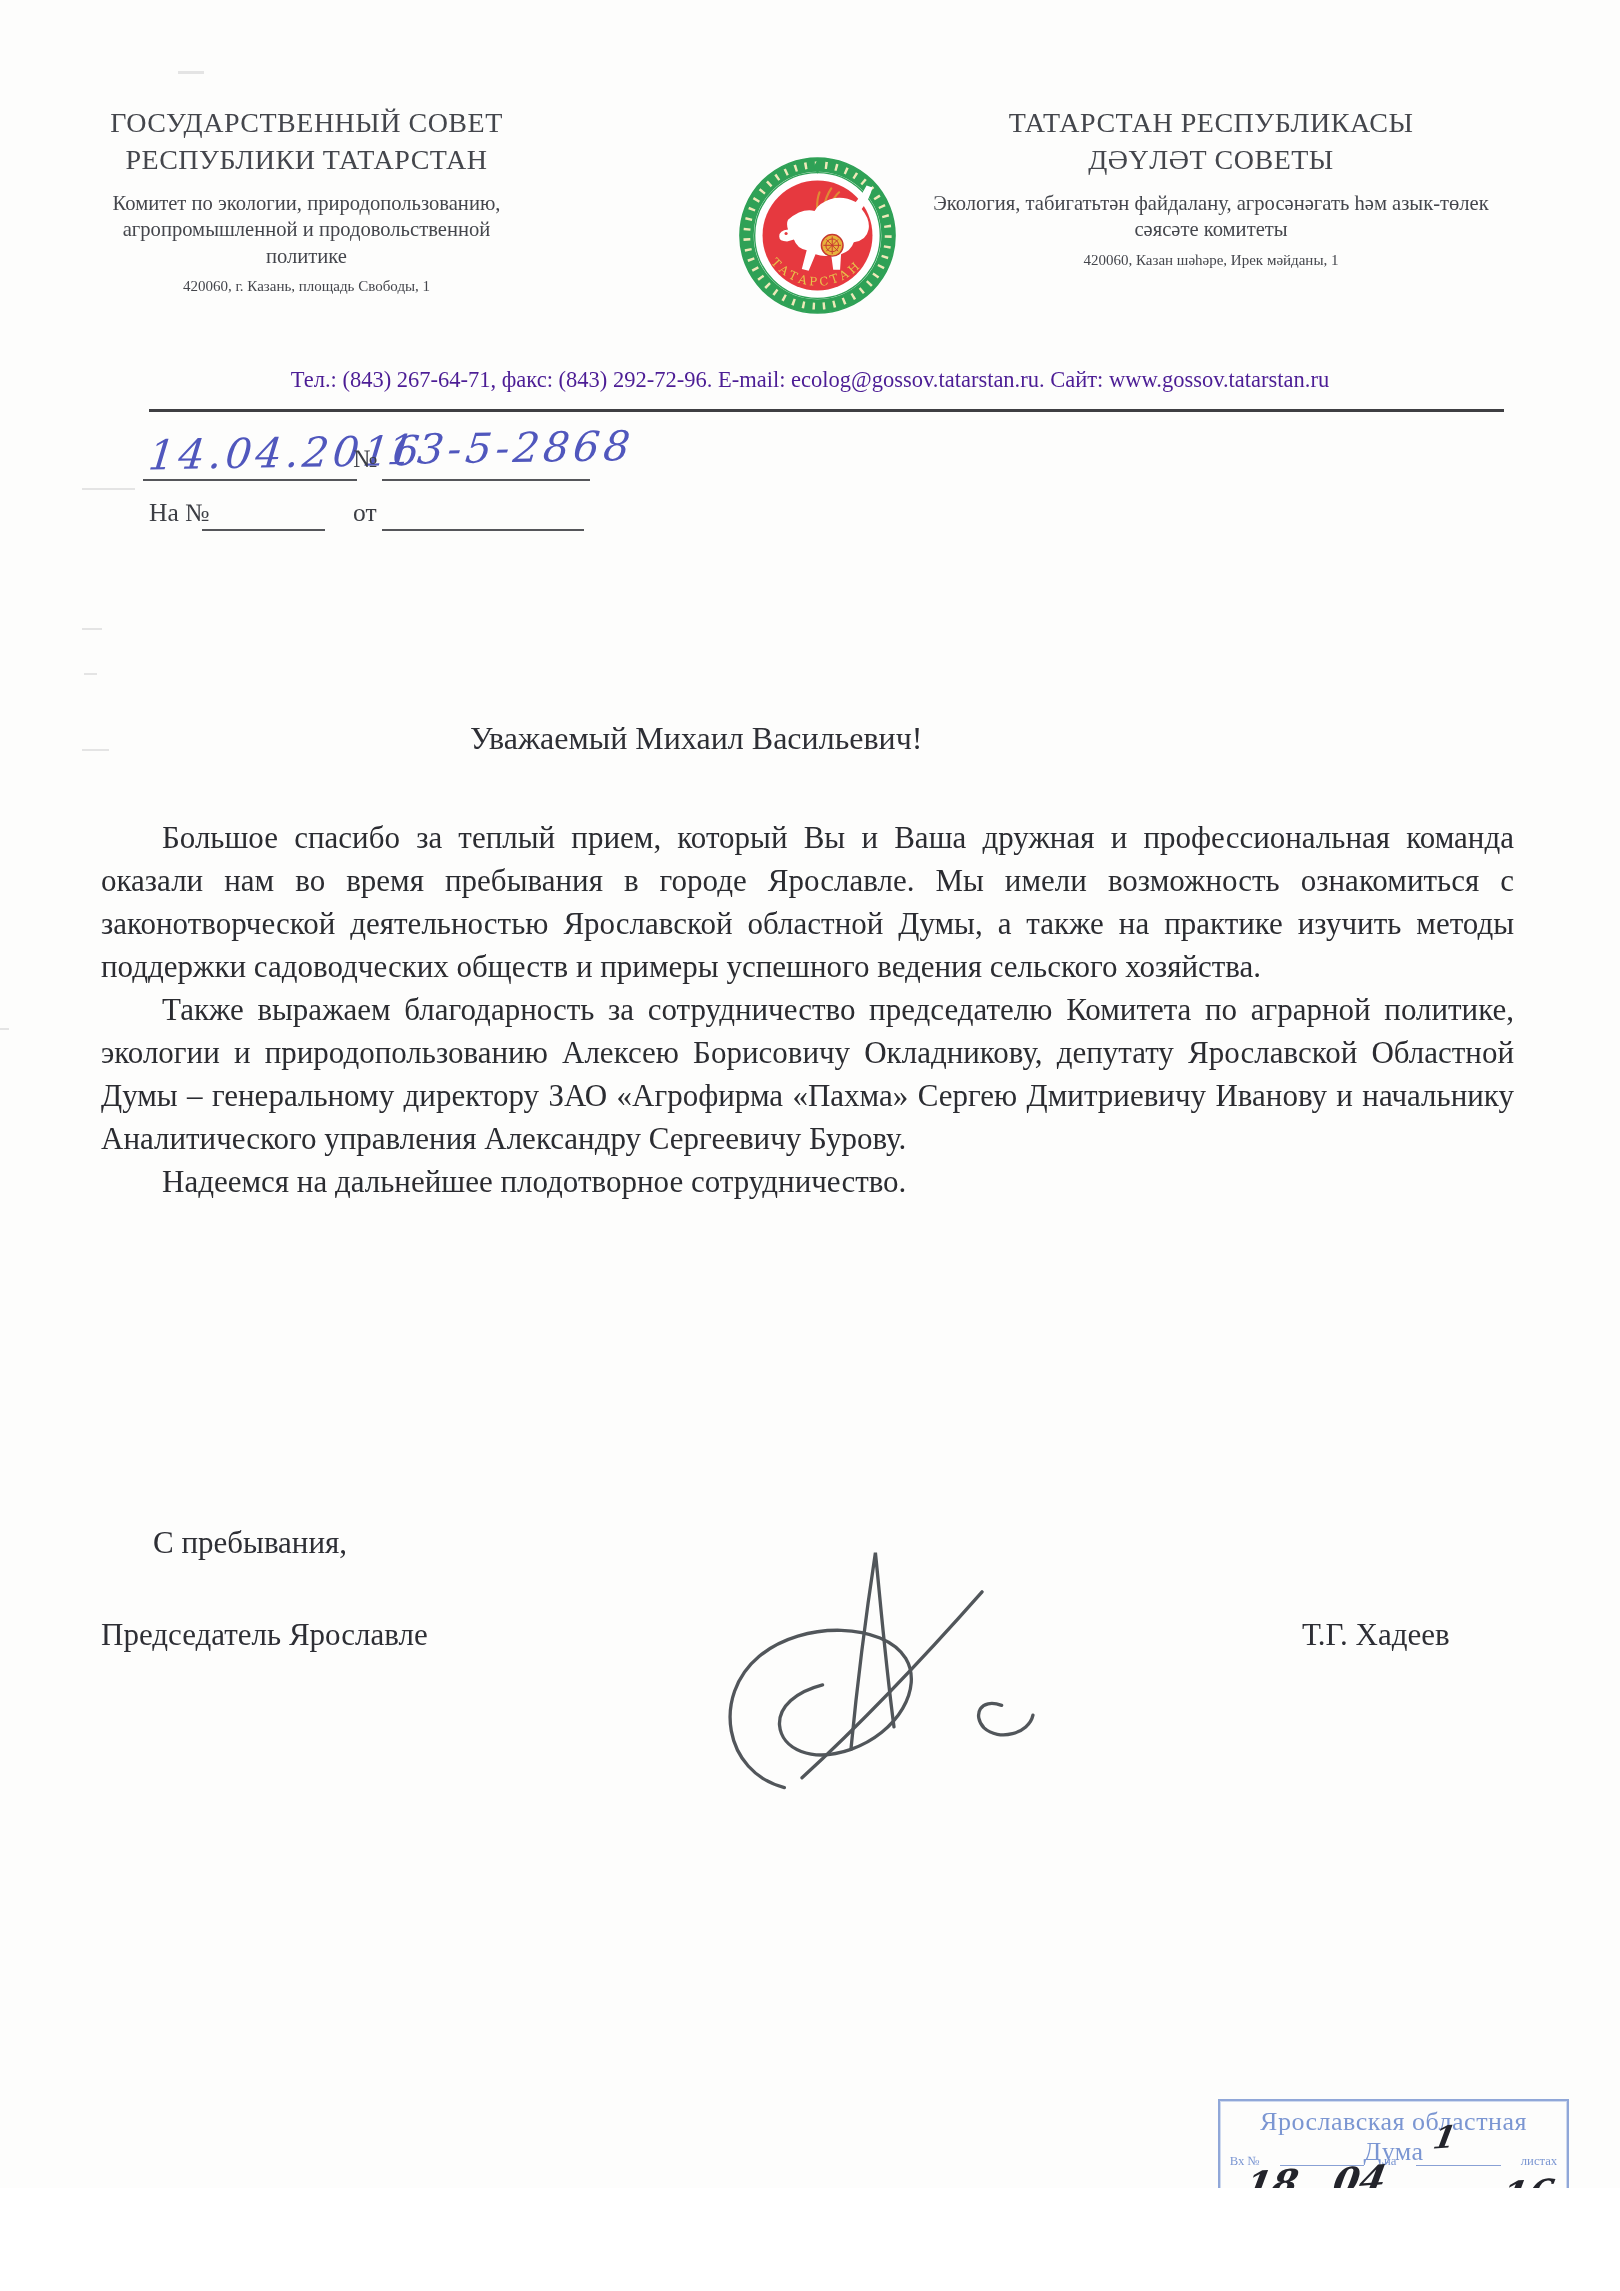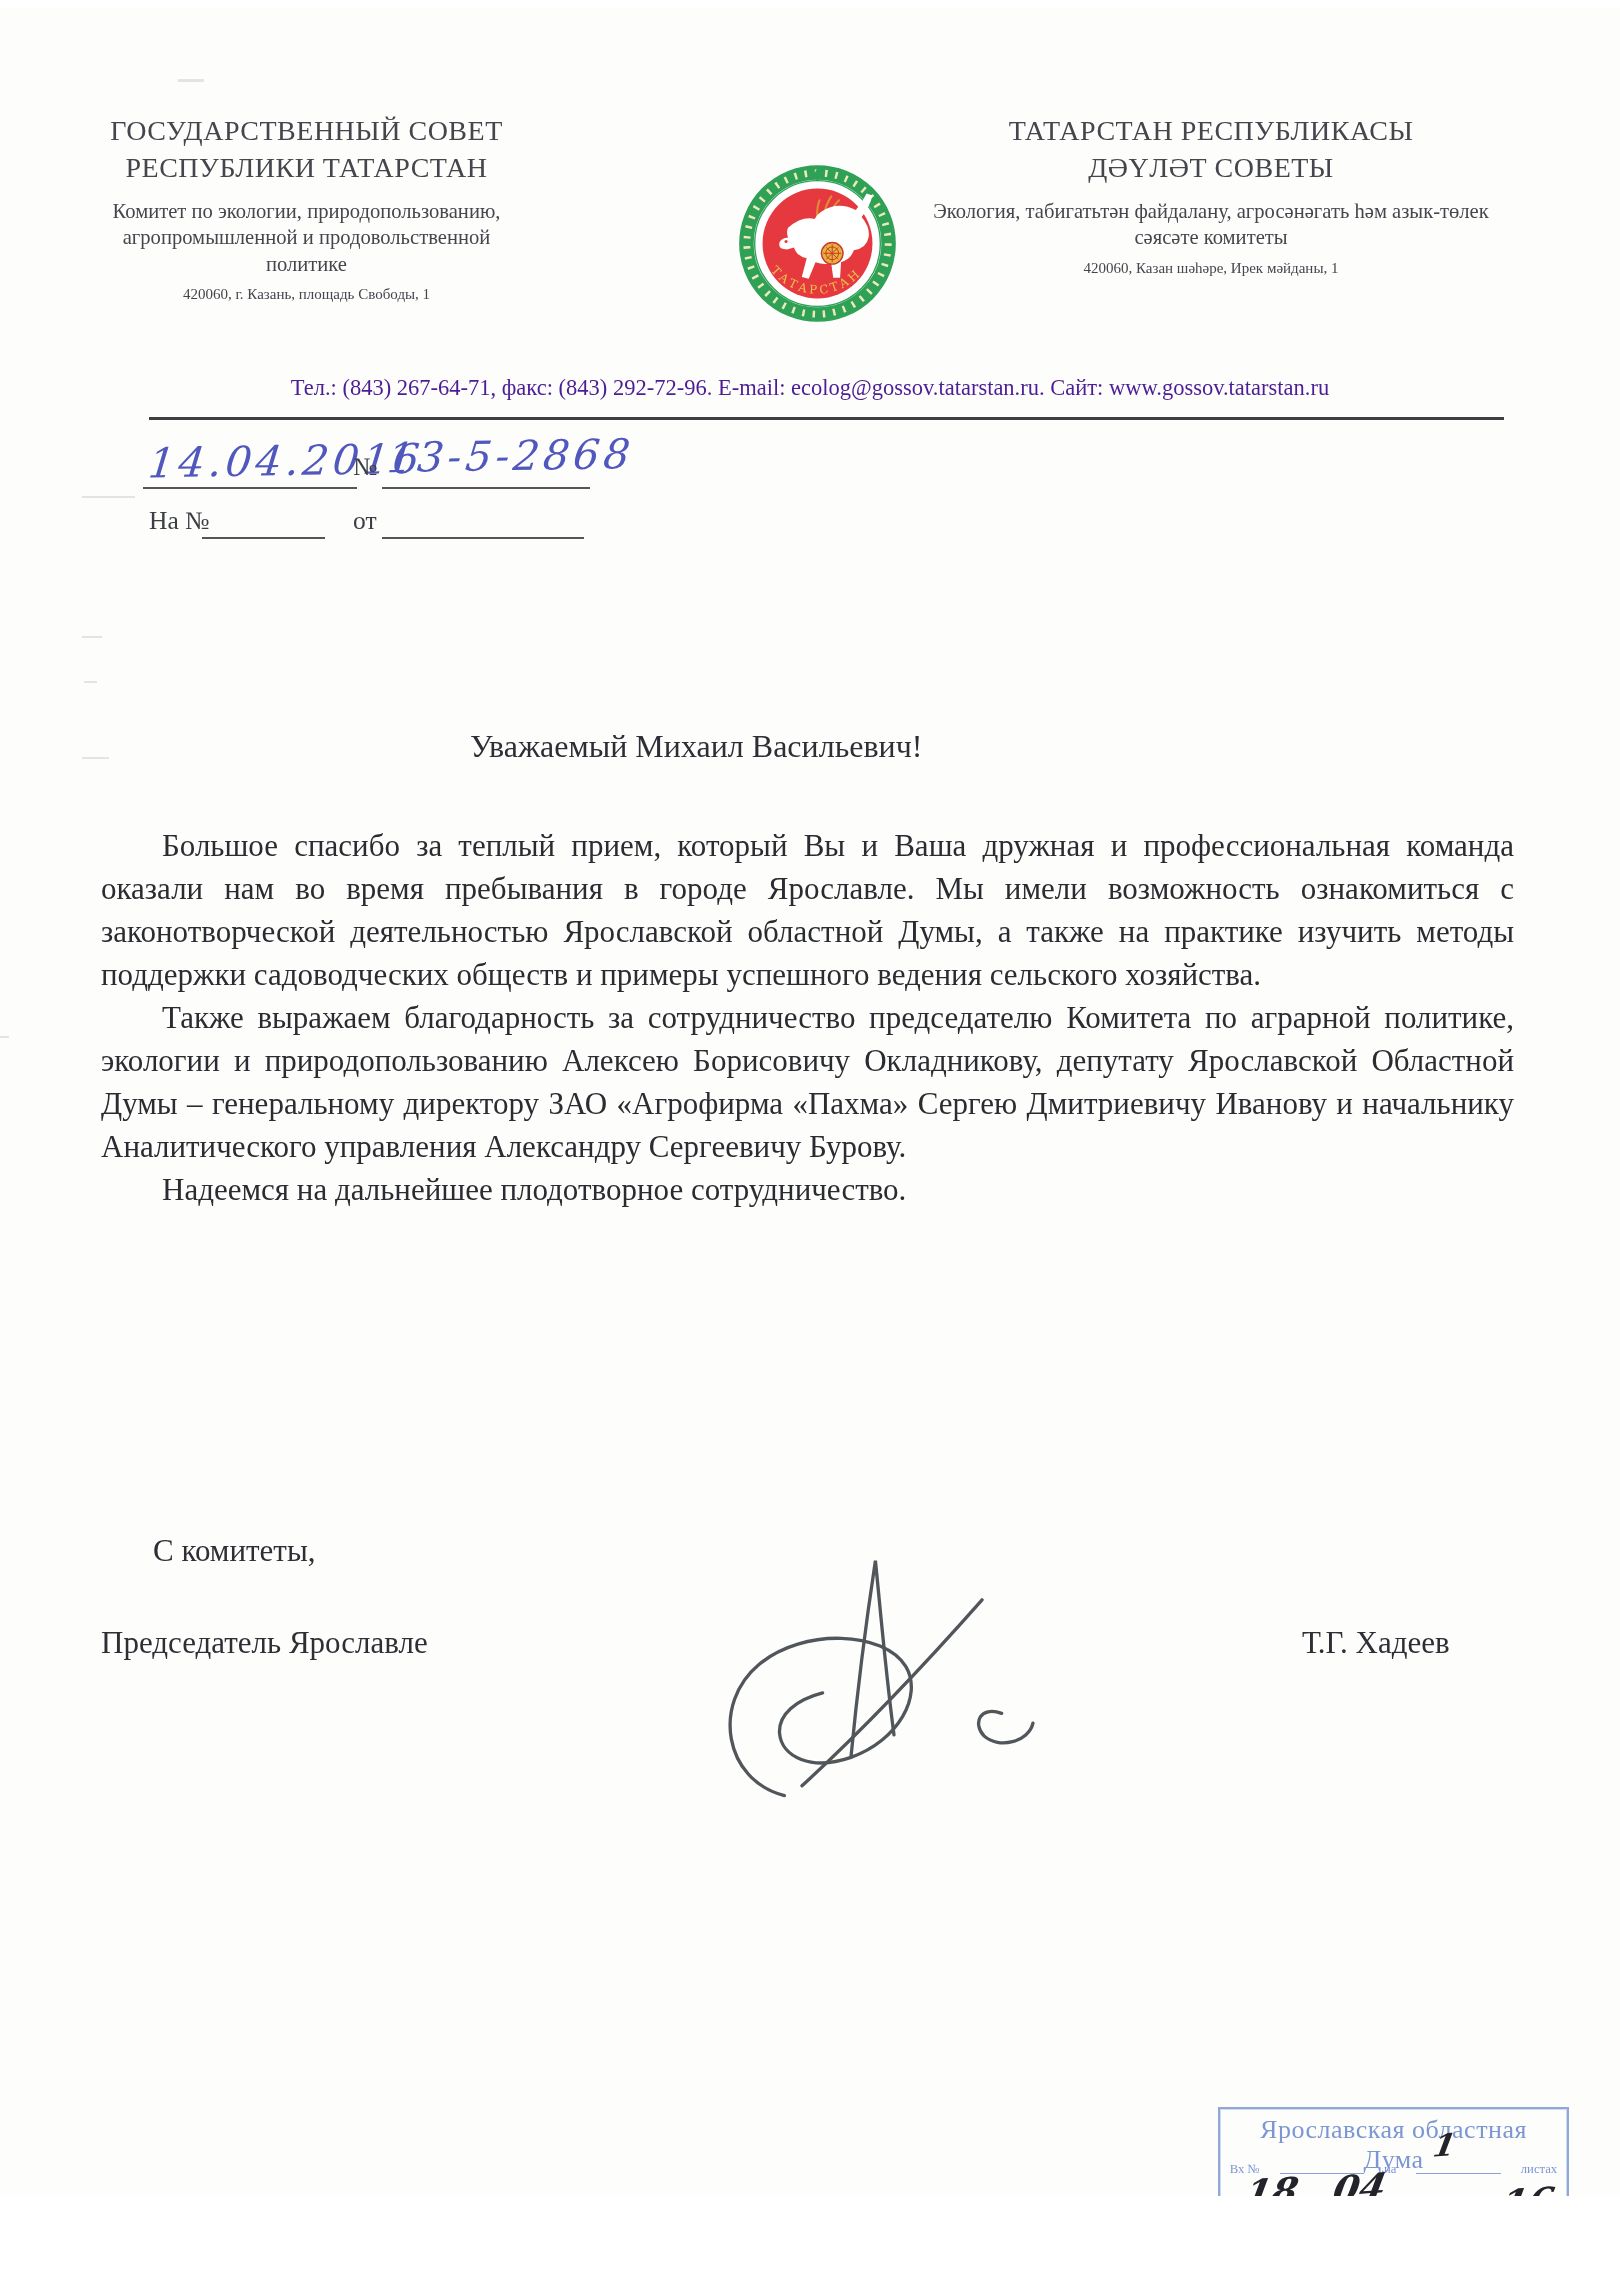--- a/index.html
+++ b/index.html
@@ -1,19 +1,19 @@
 <!DOCTYPE html>
 <html><head>
 <meta charset="utf-8">
 <style>
   * { margin:0; padding:0; box-sizing:border-box; }
   html,body { background:#ffffff; }
   .page {
     position:relative; width:1620px; height:2188px; background:#fdfdfc;
-    font-family:"Liberation Serif","DejaVu Serif",serif; color:#33343a; overflow:hidden;margin-top:8px;
+    font-family:"Liberation Serif","DejaVu Serif",serif; color:#33343a; overflow:hidden;
   }
   .abs { position:absolute; }
   
   .hdr-block { text-align:center; color:#44464c; }
   .hdr-title { font-size:28px; line-height:37px; letter-spacing:0.5px; }
   .hdr-committee { font-size:20.6px; line-height:26.5px; margin-top:11.8px; }
   .hdr-address { font-size:15px; margin-top:8.8px; }
   .contact-line { width:100%; text-align:center; font-size:22.5px; color:#4c1d95; }
   .rule { background:#3f3f42; height:2.9px; }
   
@@ -125,21 +125,21 @@
 
 
   <div class="abs body-text" style="left:101px;top:816px;">
     <p>Большое спасибо за теплый прием, который Вы и Ваша дружная и профессиональная команда оказали нам во время пребывания в городе Ярославле. Мы имели возможность ознакомиться с законотворческой деятельностью Ярославской областной Думы, а также на практике изучить методы поддержки садоводческих обществ и примеры успешного ведения сельского хозяйства.</p>
     <p>Также выражаем благодарность за сотрудничество председателю Комитета по аграрной политике, экологии и природопользованию Алексею Борисовичу Окладникову, депутату Ярославской Областной Думы – генеральному директору ЗАО «Агрофирма «Пахма» Сергею Дмитриевичу Иванову и начальнику Аналитического управления Александру Сергеевичу Бурову.</p>
     <p>Надеемся на дальнейшее плодотворное сотрудничество.</p>
   </div>
 
   <div class="abs salutation" style="left:470px;top:720px;">Уважаемый Михаил Васильевич!</div>
 
-  <div class="abs sig-label" style="left:153px;top:1525px;">С комитеты,</div>
+  <div class="abs sig-label" style="left:153px;top:1525px;">С пребывания,</div>
   <div class="abs sig-label" style="left:101px;top:1617px;">Председатель Ярославле</div>
   <div class="abs sig-label" style="left:1302px;top:1617px;">Т.Г. Хадеев</div>
 
   <div class="abs" style="left:686px;top:1541px;width:461px;height:274px;">
     <svg width="461" height="274" viewBox="0 0 470 280">
       <g fill="none" stroke="#43484d" stroke-width="3.4" stroke-linecap="round" opacity="0.92">
         <path d="M100 252 C38 236 26 158 74 118 C120 80 202 84 224 120 C242 150 216 196 168 213 C128 227 97 213 95 188 C94 169 112 154 139 147"></path>
         <path d="M168 213 C175 140 186 58 193 12 C197 50 203 122 212 190"></path>
         <path d="M302 52 C256 104 190 176 118 242"></path>
         <path d="M322 168 C300 160 292 178 304 191 C319 205 350 197 354 178"></path>

